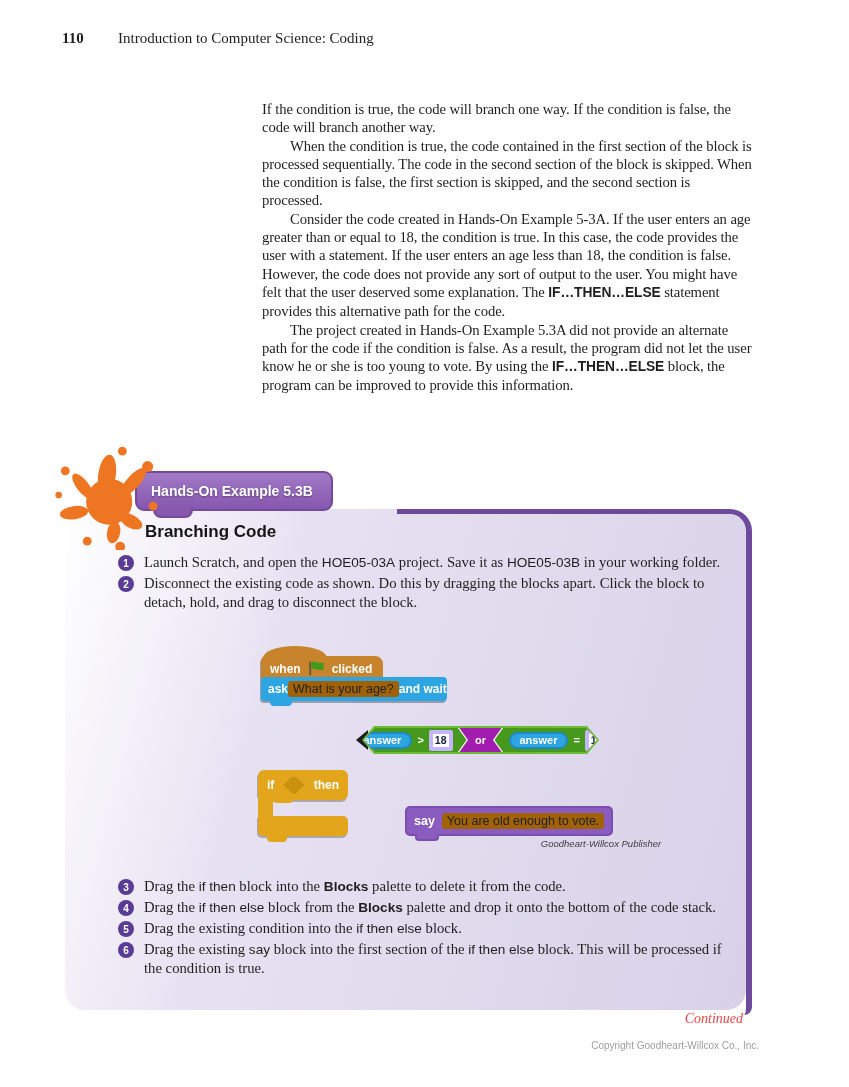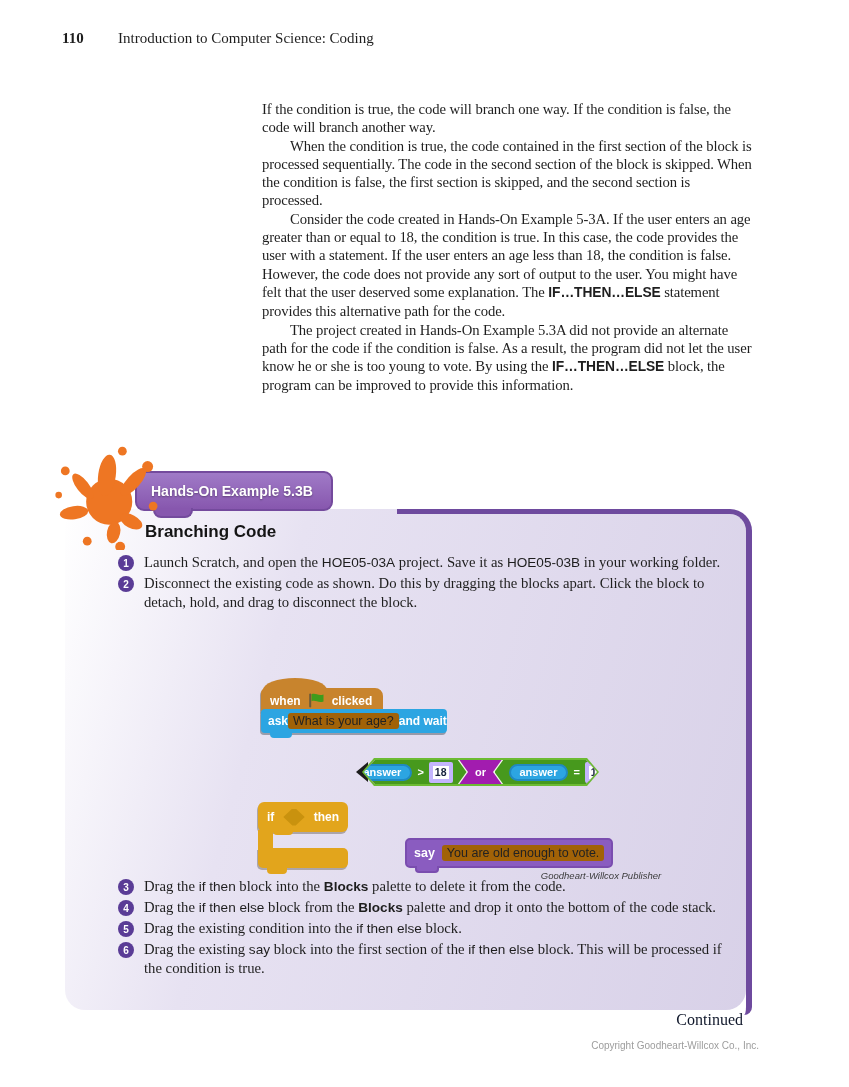--- a/index.html
+++ b/index.html
@@ -39,21 +39,21 @@
   .steps{position:absolute;left:53px;width:614px;}
   .steps-a{top:44px;}
   .steps-b{top:368px;}
   .step{display:flex;gap:10px;margin-bottom:2px;font-size:14.7px;line-height:19px;}
   .badge{flex:none;width:16px;height:16px;margin-top:2px;border-radius:50%;background:#5a3c96;
        color:#fff;font-family:"Liberation Sans",sans-serif;font-weight:bold;font-size:10px;
        display:flex;align-items:center;justify-content:center;}
   .step-text{display:block;}
 
   
-  .scratch{position:absolute;left:0;top:0;width:681px;height:501px;pointer-events:none;margin-top:32px;}
+  .scratch{position:absolute;left:0;top:0;width:681px;height:501px;pointer-events:none;}
   .sc-label{font-family:"Liberation Sans",sans-serif;font-weight:bold;color:#fff;font-size:12px;white-space:nowrap;}
   .sc-field{background:#a16207;border-radius:3px;padding:1px 5px;font-family:"Liberation Sans",sans-serif;
        font-size:12.5px;color:#222;white-space:nowrap;}
 
   .blk-when{position:absolute;left:196px;top:147px;width:104px;height:25px;background:#c8842d;
        border-radius:5px 8px 4px 4px;display:flex;align-items:center;gap:7px;padding:0 9px;
        box-shadow:-1px 2px 0 rgba(30,20,10,.35);}
   .blk-when:before{content:'';position:absolute;top:-10px;left:2px;width:64px;height:12px;
        background:#c8842d;border-radius:50% 50% 0 0 / 100% 100% 0 0;}
   .blk-ask{position:absolute;left:196px;top:168px;width:172px;height:24px;background:#2ca5e2;
@@ -93,21 +93,21 @@
 
   .blk-say{position:absolute;left:340px;top:297px;height:26px;background:#8a5cc0;
        border:2px solid #7a4daf;border-radius:5px;display:flex;align-items:center;gap:7px;padding:0 7px;}
   .blk-say:after{content:'';position:absolute;left:8px;bottom:-7px;width:20px;height:5px;
        background:#8a5cc0;border:2px solid #7a4daf;border-top:none;border-radius:0 0 4px 4px;}
 
   .credit{position:absolute;left:400px;top:329px;width:272px;text-align:center;
        font-family:"Liberation Sans",sans-serif;font-style:italic;font-size:9.5px;color:#3c3c3c;}
 
   
-  .continued{position:absolute;top:1011px;right:122px;font-size:16px;color:#0f172a;}
+  .continued{position:absolute;top:1011px;right:122px;font-style:italic;font-size:14px;color:#ef4444;}
   .copyright{position:absolute;top:1040px;right:106px;font-family:"Liberation Sans",sans-serif;
        font-size:10px;color:#9d9d9d;}
 </style>
 </head>
 <body>
 
 <div class="page">
 
   <div class="pg-num">110</div>
   <div class="run-title">Introduction to Computer Science: Coding</div>

